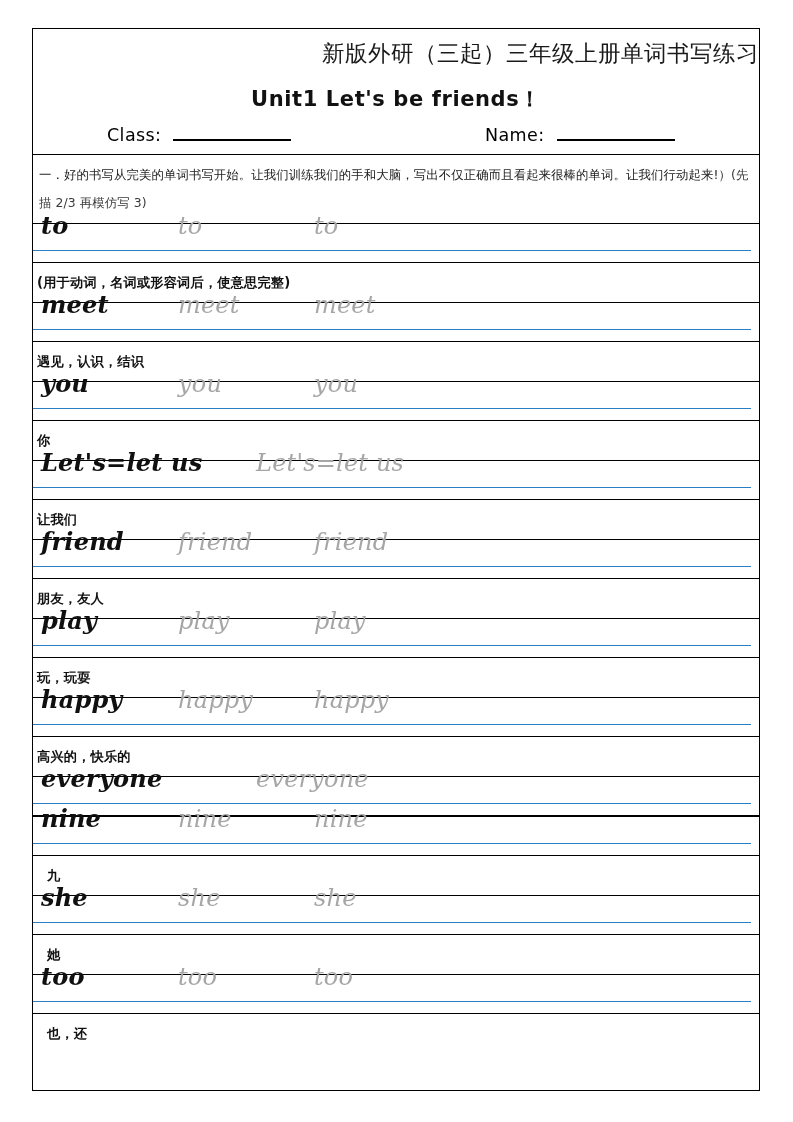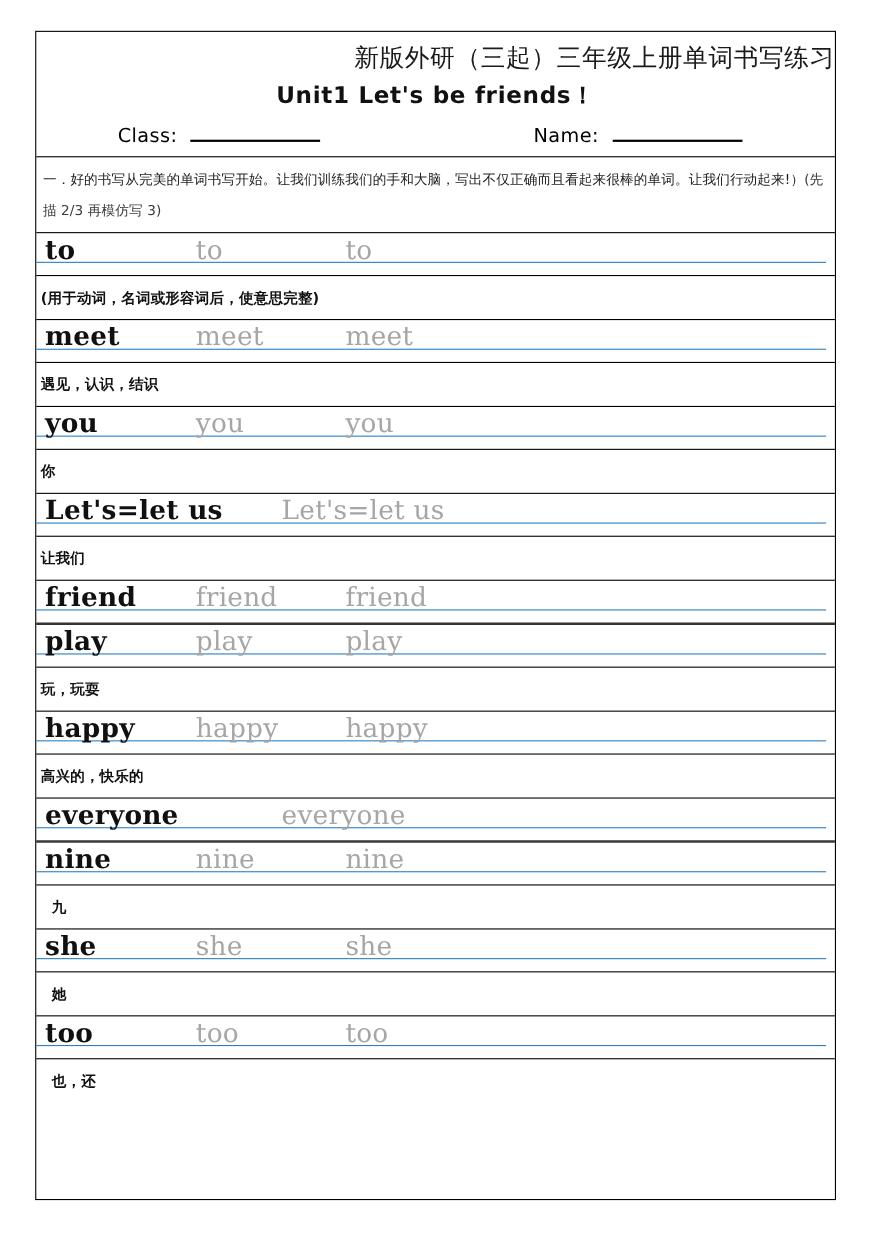--- a/index.html
+++ b/index.html
@@ -38,21 +38,21 @@
     line-height: 30px;
     font-weight: 400;
     color: #1a1a1a;
   }
   .title-en {
     text-align: center;
     font-family: "DejaVu Sans", "Liberation Sans", sans-serif;
     font-size: 21px;
     font-weight: bold;
     line-height: 30px;
-    margin-top: 4px;
+    margin-top: 16px;
     letter-spacing: 0.6px;
     color: #111;
   }
 
   .name-row {
     position: relative;
     height: 34px;
     margin-top: 6px;
   }
   .field {
@@ -104,22 +104,23 @@
     bottom: 11px;
     height: 1.4px;
     background: #2a7fc4;
   }
   .guide .guide-inner {
     position: absolute;
     left: 0; right: 0; top: 0; bottom: 0;
   }
   .guide .slot {
     position: absolute;
-    bottom: 11px;
+    bottom: 24px;
     font-family: "DejaVu Serif", "Liberation Serif", serif;
+    font-style: italic;
     font-size: 24px;
     line-height: 1;
     white-space: nowrap;
     letter-spacing: 0.2px;
   }
   .guide .slot.ink  { color: #101010; font-weight: 700; }
   .guide .slot.trace{ color: #a6a6a6; font-weight: 400; }
   .guide .slot.s0 { left: 8px; }
   .guide .slot.s1 { left: 145px; }
   .guide .slot.s2 { left: 281px; }
@@ -205,20 +206,21 @@
         <div class="meaning">让我们</div>
       </div>
       <div class="word-block">
         <div class="guide">
           <div class="guide-inner">
             <span class="slot s0 ink">friend</span>
             <span class="slot s1 trace">friend</span>
             <span class="slot s2 trace">friend</span>
           </div>
         </div>
+        <div class="meaning">朋友，友人</div>
       </div>
       <div class="word-block">
         <div class="guide">
           <div class="guide-inner">
             <span class="slot s0 ink">play</span>
             <span class="slot s1 trace">play</span>
             <span class="slot s2 trace">play</span>
           </div>
         </div>
         <div class="meaning">玩，玩耍</div>

